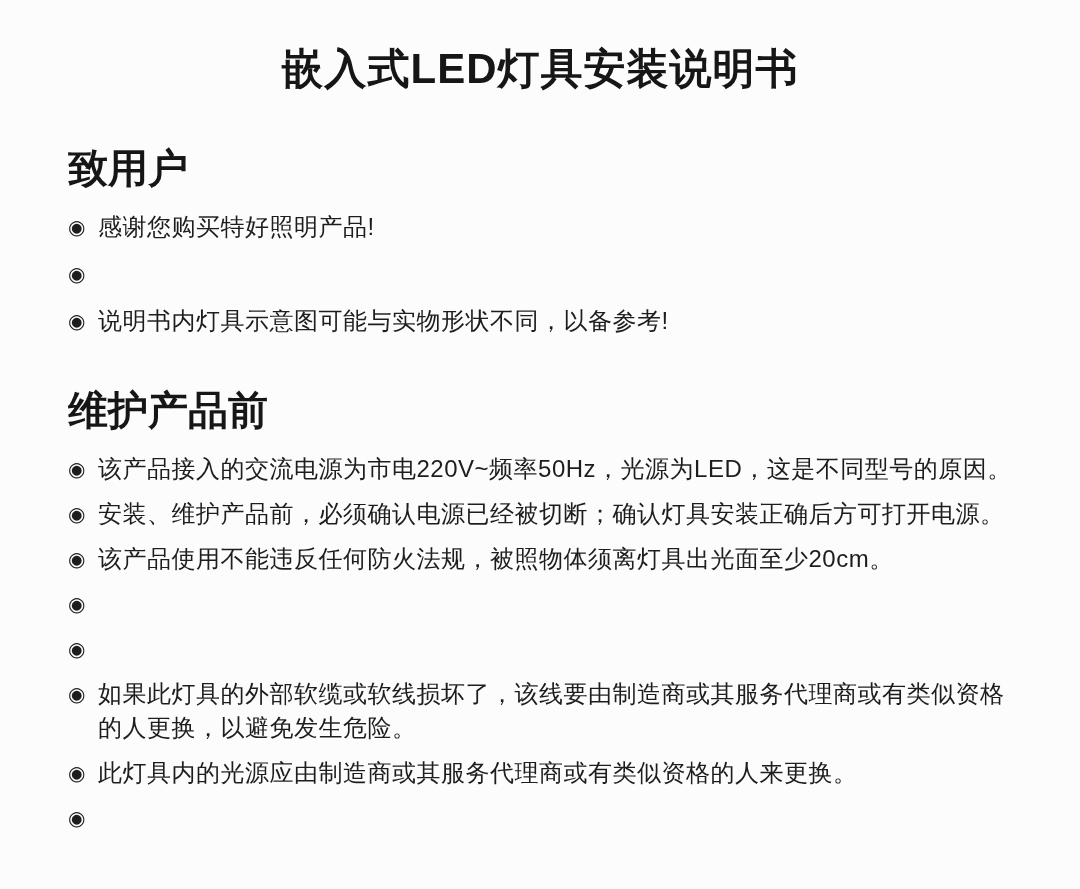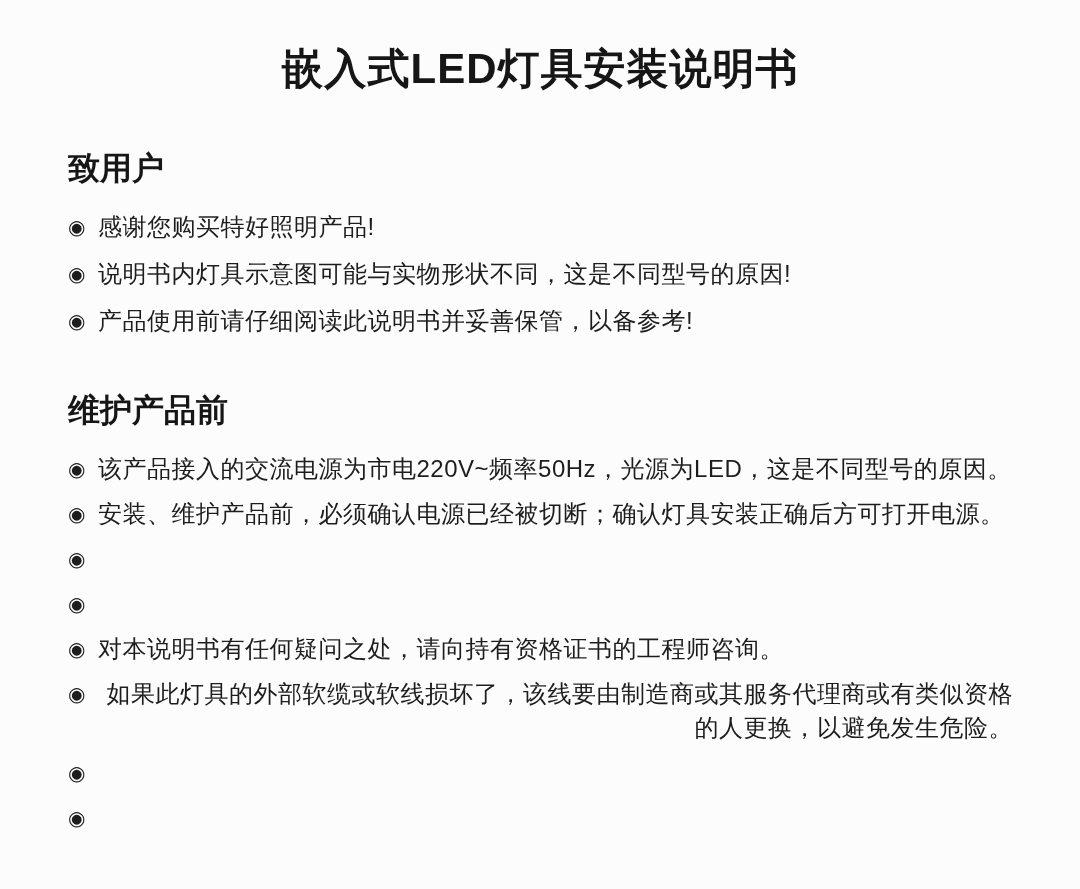--- a/index.html
+++ b/index.html
@@ -27,21 +27,21 @@
     line-height: 50px;
     letter-spacing: 1px;
     color: #161616;
   }
   section {
     margin: 0;
     padding: 0 40px 0 68px;
   }
   .section-heading {
     margin: 0;
-    font-size: 32px;
+    font-size: 40px;
     font-weight: 700;
     line-height: 40px;
     color: #161616;
   }
   .sec-users .section-heading   { margin-top: 54px; }
   .sec-notices .section-heading { margin-top: 52px; }
   ul.list {
     list-style: none;
     margin: 0;
     padding: 0;
@@ -62,75 +62,74 @@
   .marker {
     flex: 0 0 30px;
     width: 30px;
     font-size: 20px;
     line-height: 34px;
     color: #1d1d1d;
   }
   .text {
     max-width: 915px;
     word-break: break-all;
-    text-align: right;
   }
 </style>
 </head>
 <body>
 
 <div class="page">
 
   <h1 class="title">嵌入式LED灯具安装说明书</h1>
 
   <section class="sec-users">
     <h2 class="section-heading">致用户</h2>
     <ul class="list">
       <li class="bullet-row">
         <span class="marker">◉</span>
         <span class="text">感谢您购买特好照明产品!</span>
       </li>
       <li class="bullet-row">
         <span class="marker">◉</span>
-        <span class="text">说明书内灯具示意图可能与实物形状不同，这是不同型号的原因!</span>
       </li>
       <li class="bullet-row">
         <span class="marker">◉</span>
-        <span class="text">产品使用前请仔细阅读此说明书并妥善保管，以备参考!</span>
+        <span class="text">说明书内灯具示意图可能与实物形状不同，以备参考!</span>
       </li>
     </ul>
   </section>
 
   <section class="sec-notices">
     <h2 class="section-heading">维护产品前</h2>
     <ul class="list">
       <li class="bullet-row">
         <span class="marker">◉</span>
         <span class="text">该产品接入的交流电源为市电220V~频率50Hz，光源为LED，这是不同型号的原因。</span>
       </li>
       <li class="bullet-row">
         <span class="marker">◉</span>
         <span class="text">安装、维护产品前，必须确认电源已经被切断；确认灯具安装正确后方可打开电源。</span>
       </li>
       <li class="bullet-row">
         <span class="marker">◉</span>
+        <span class="text">该产品使用不能违反任何防火法规，被照物体须离灯具出光面至少20cm。</span>
       </li>
       <li class="bullet-row">
         <span class="marker">◉</span>
       </li>
       <li class="bullet-row">
         <span class="marker">◉</span>
-        <span class="text">对本说明书有任何疑问之处，请向持有资格证书的工程师咨询。</span>
       </li>
       <li class="bullet-row">
         <span class="marker">◉</span>
         <span class="text">如果此灯具的外部软缆或软线损坏了，该线要由制造商或其服务代理商或有类似资格的人更换，以避免发生危险。</span>
       </li>
       <li class="bullet-row">
         <span class="marker">◉</span>
+        <span class="text">此灯具内的光源应由制造商或其服务代理商或有类似资格的人来更换。</span>
       </li>
       <li class="bullet-row">
         <span class="marker">◉</span>
       </li>
     </ul>
   </section>
 
 </div>
 
 </body></html>

